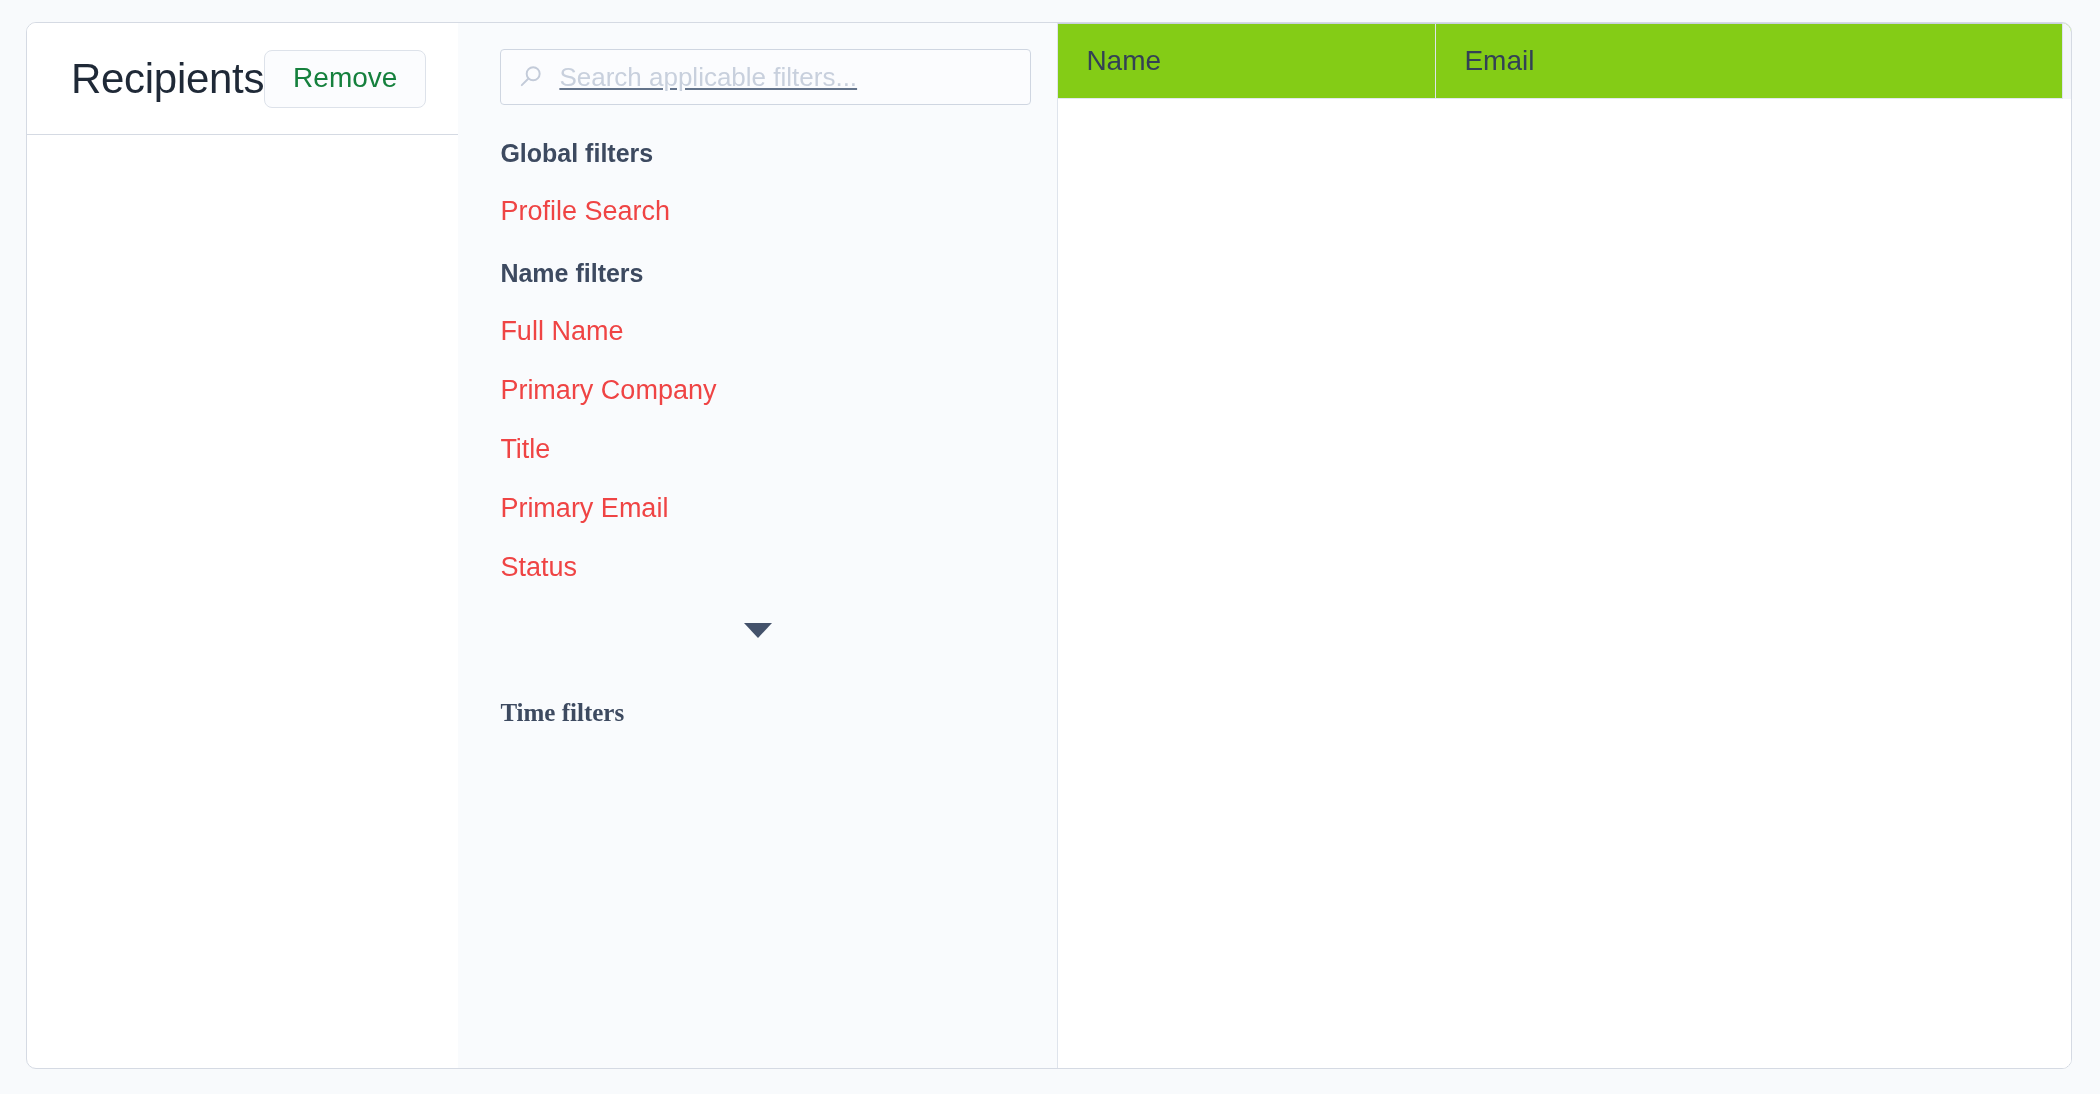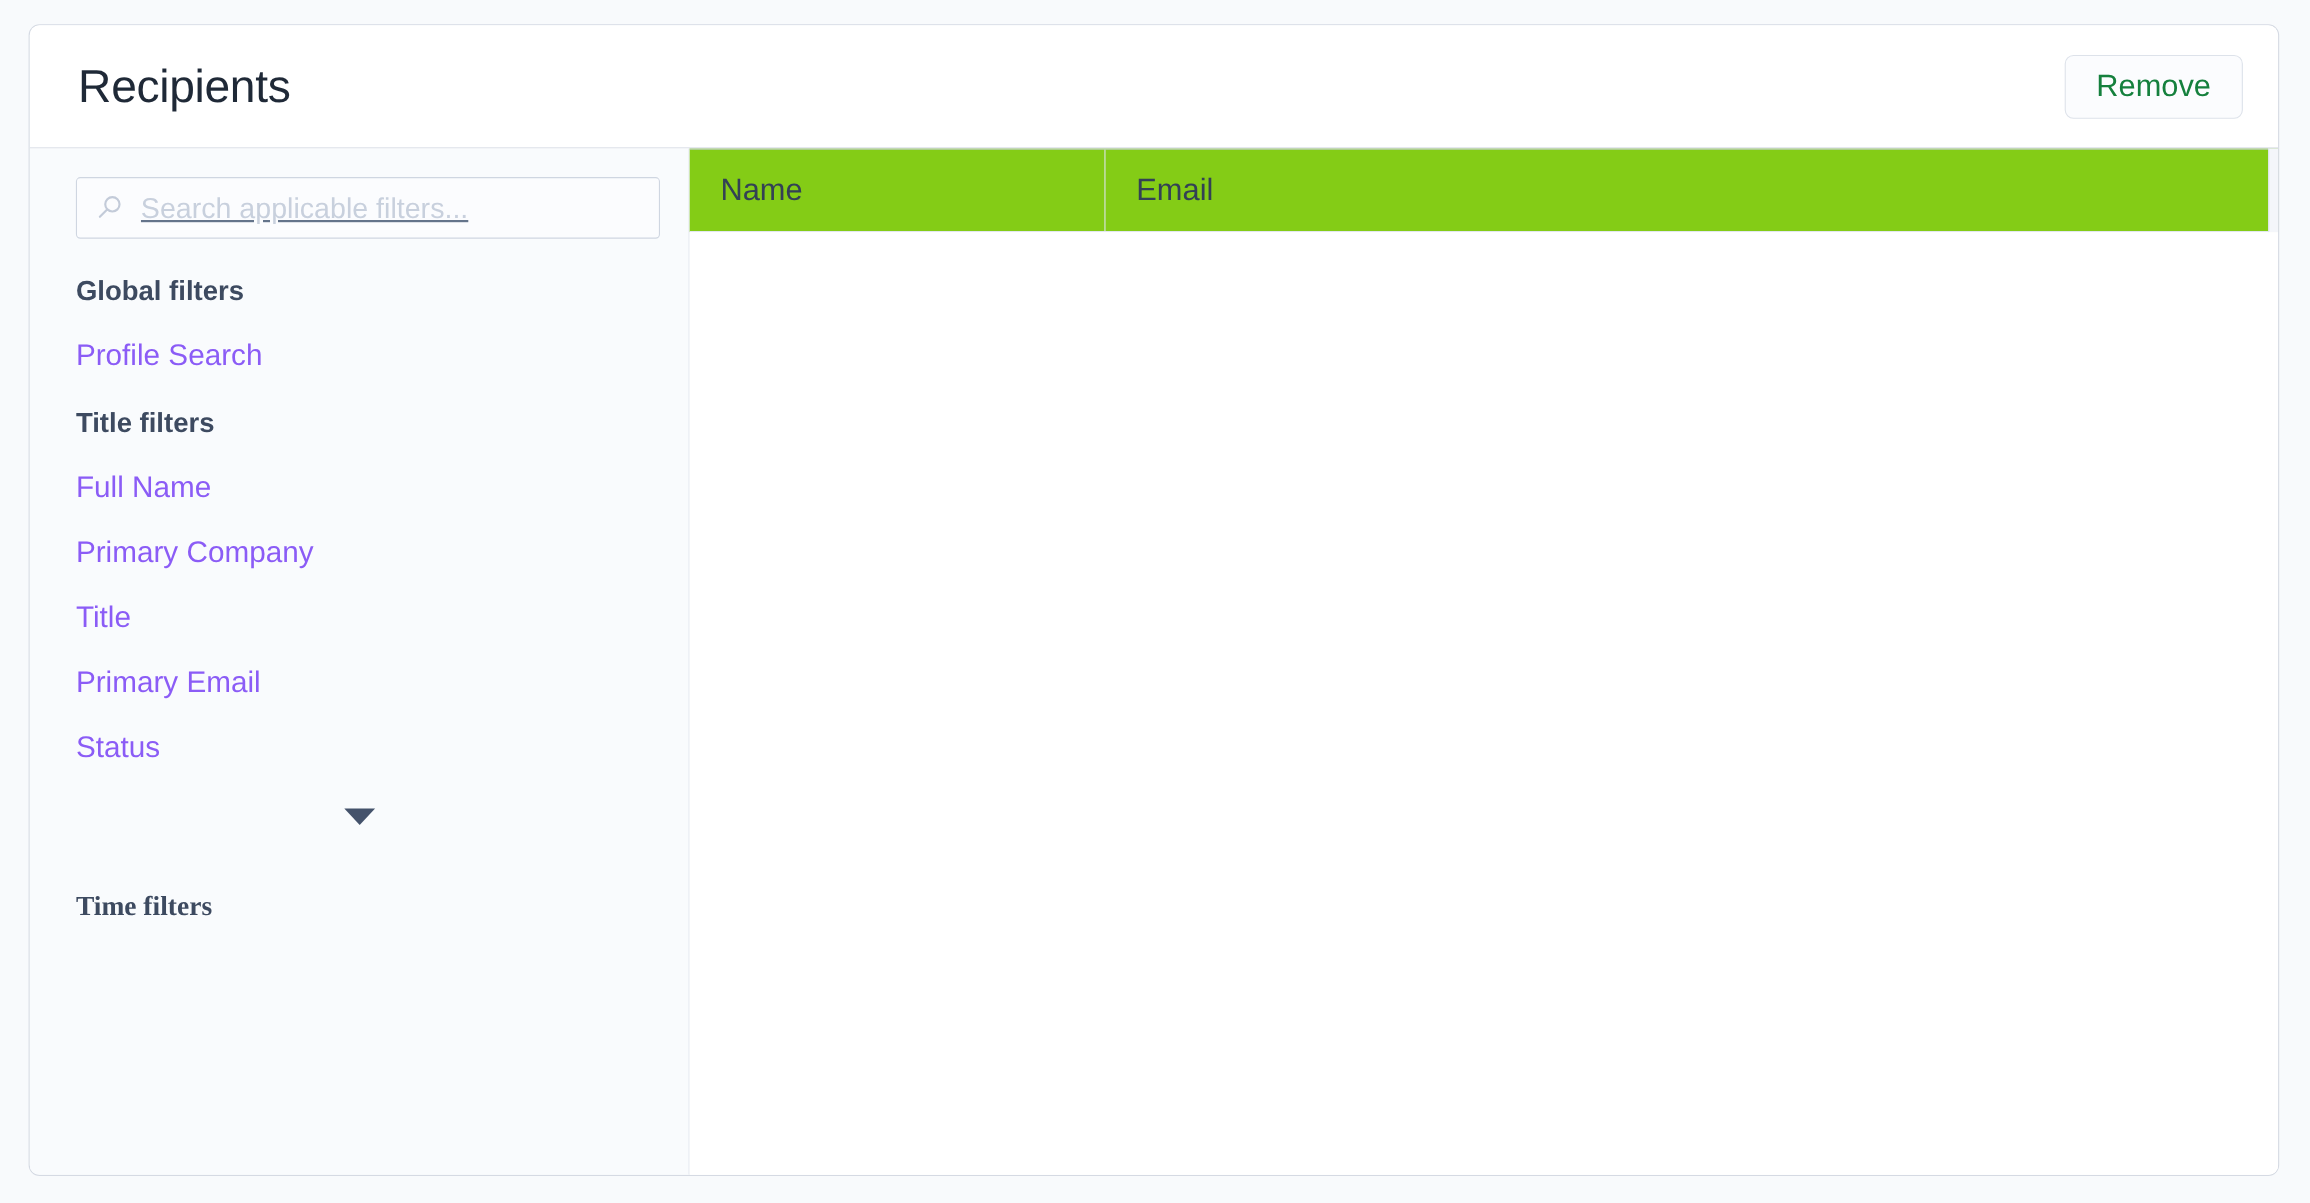--- a/index.html
+++ b/index.html
@@ -23,21 +23,21 @@
   
   .card {
     position: relative;
     width: 2046px;
     height: 1047px;
     background: #ffffff;
     border: 1.5px solid #d5dae3;
     border-radius: 10px;
     overflow: hidden;
     display: flex;
-    flex-direction: column;
+    flex-direction: row;
   }
 
   
   .card-header {
     position: relative;
     height: 112px;
     flex: 0 0 112px;
     border-bottom: 1.5px solid #d5dae3;
     background: #ffffff;
     display: flex;
@@ -122,21 +122,21 @@
     font-size: 25px;
     font-weight: 700;
     color: #3d4a60;
     padding: 26px 0 0 42px;
     line-height: 1;
   }
 
   .filter-item {
     font-size: 27px;
     font-weight: 400;
-    color: #8b5cf6;
+    color: #ef4444;
     padding: 32px 0 0 42px;
     line-height: 1;
     cursor: pointer;
   }
 
   .expand-row {
     display: flex;
     justify-content: center;
     align-items: center;
     padding: 42px 0 0 0;
@@ -236,21 +236,21 @@
           </svg>
           <input class="search-input" type="text" placeholder="Search applicable filters..." style="">
         </div>
 
         <div class="filter-group">
           <div class="group-heading">Global filters</div>
           <div class="filter-item">Profile Search</div>
         </div>
 
         <div class="filter-group">
-          <div class="group-heading">Title filters</div>
+          <div class="group-heading">Name filters</div>
           <div class="filter-item">Full Name</div>
           <div class="filter-item">Primary Company</div>
           <div class="filter-item">Title</div>
           <div class="filter-item">Primary Email</div>
           <div class="filter-item">Status</div>
           <div class="expand-row">
             <span class="chevron-down"></span>
           </div>
         </div>
 

